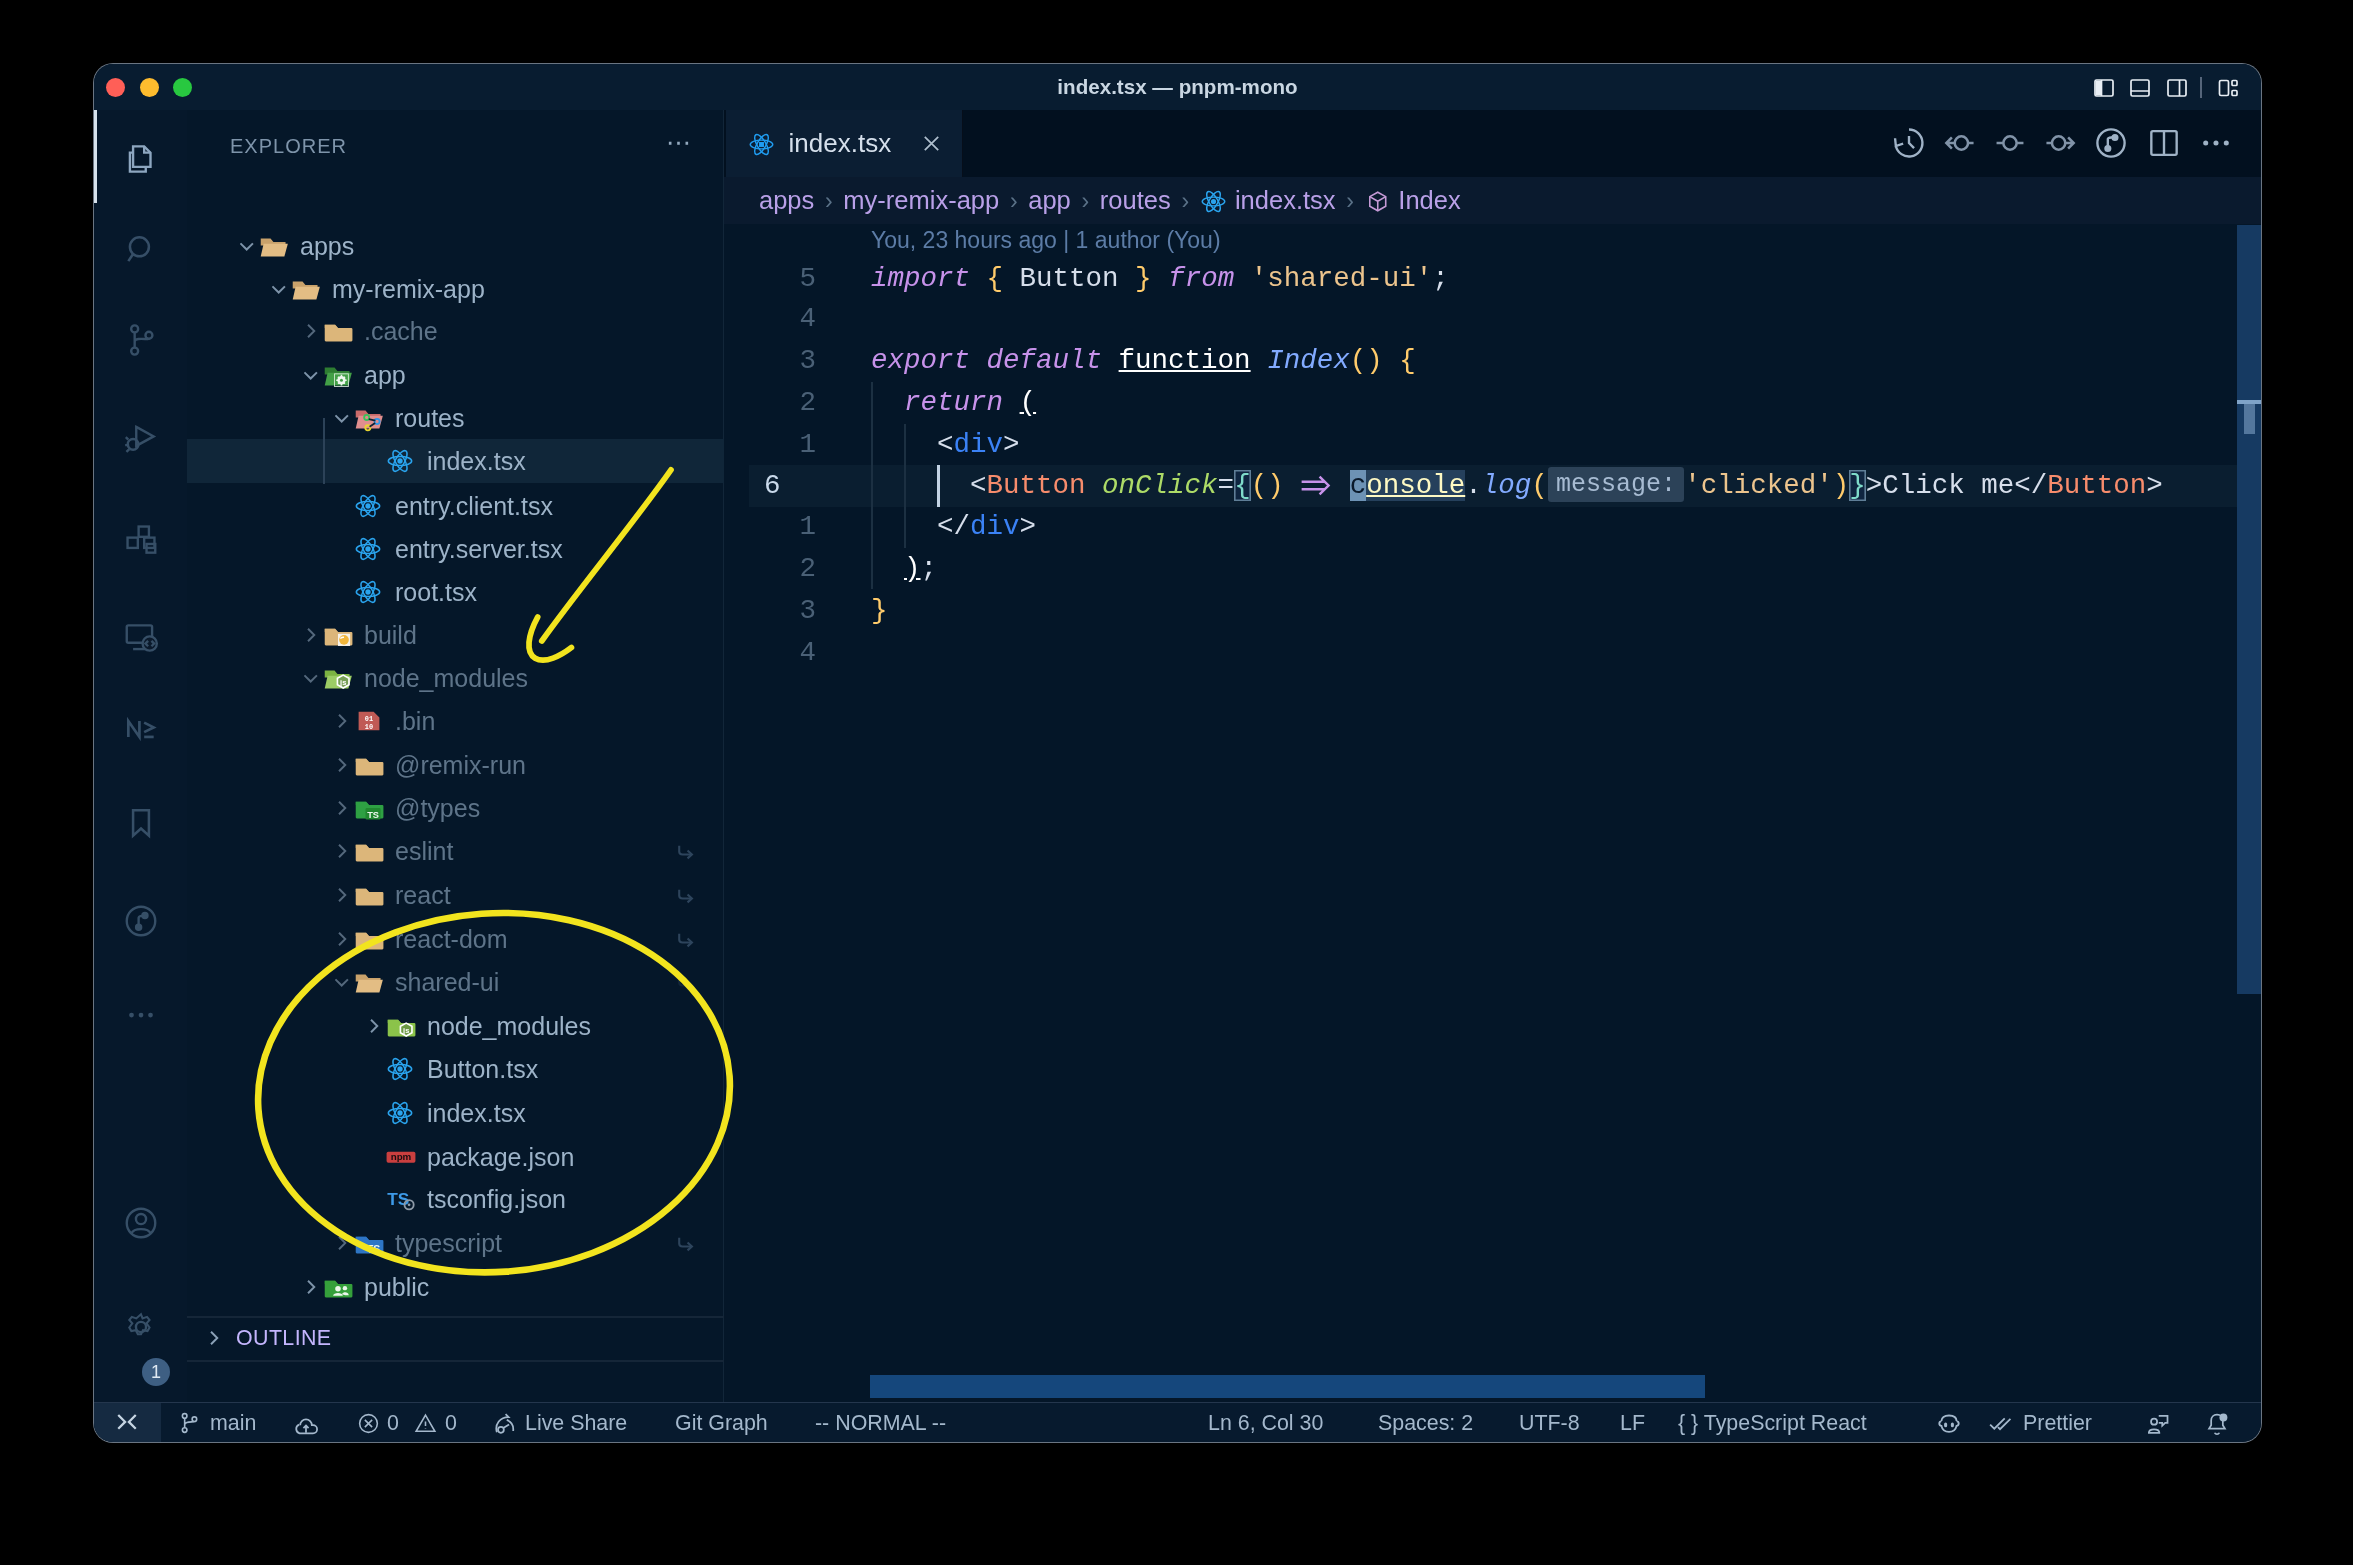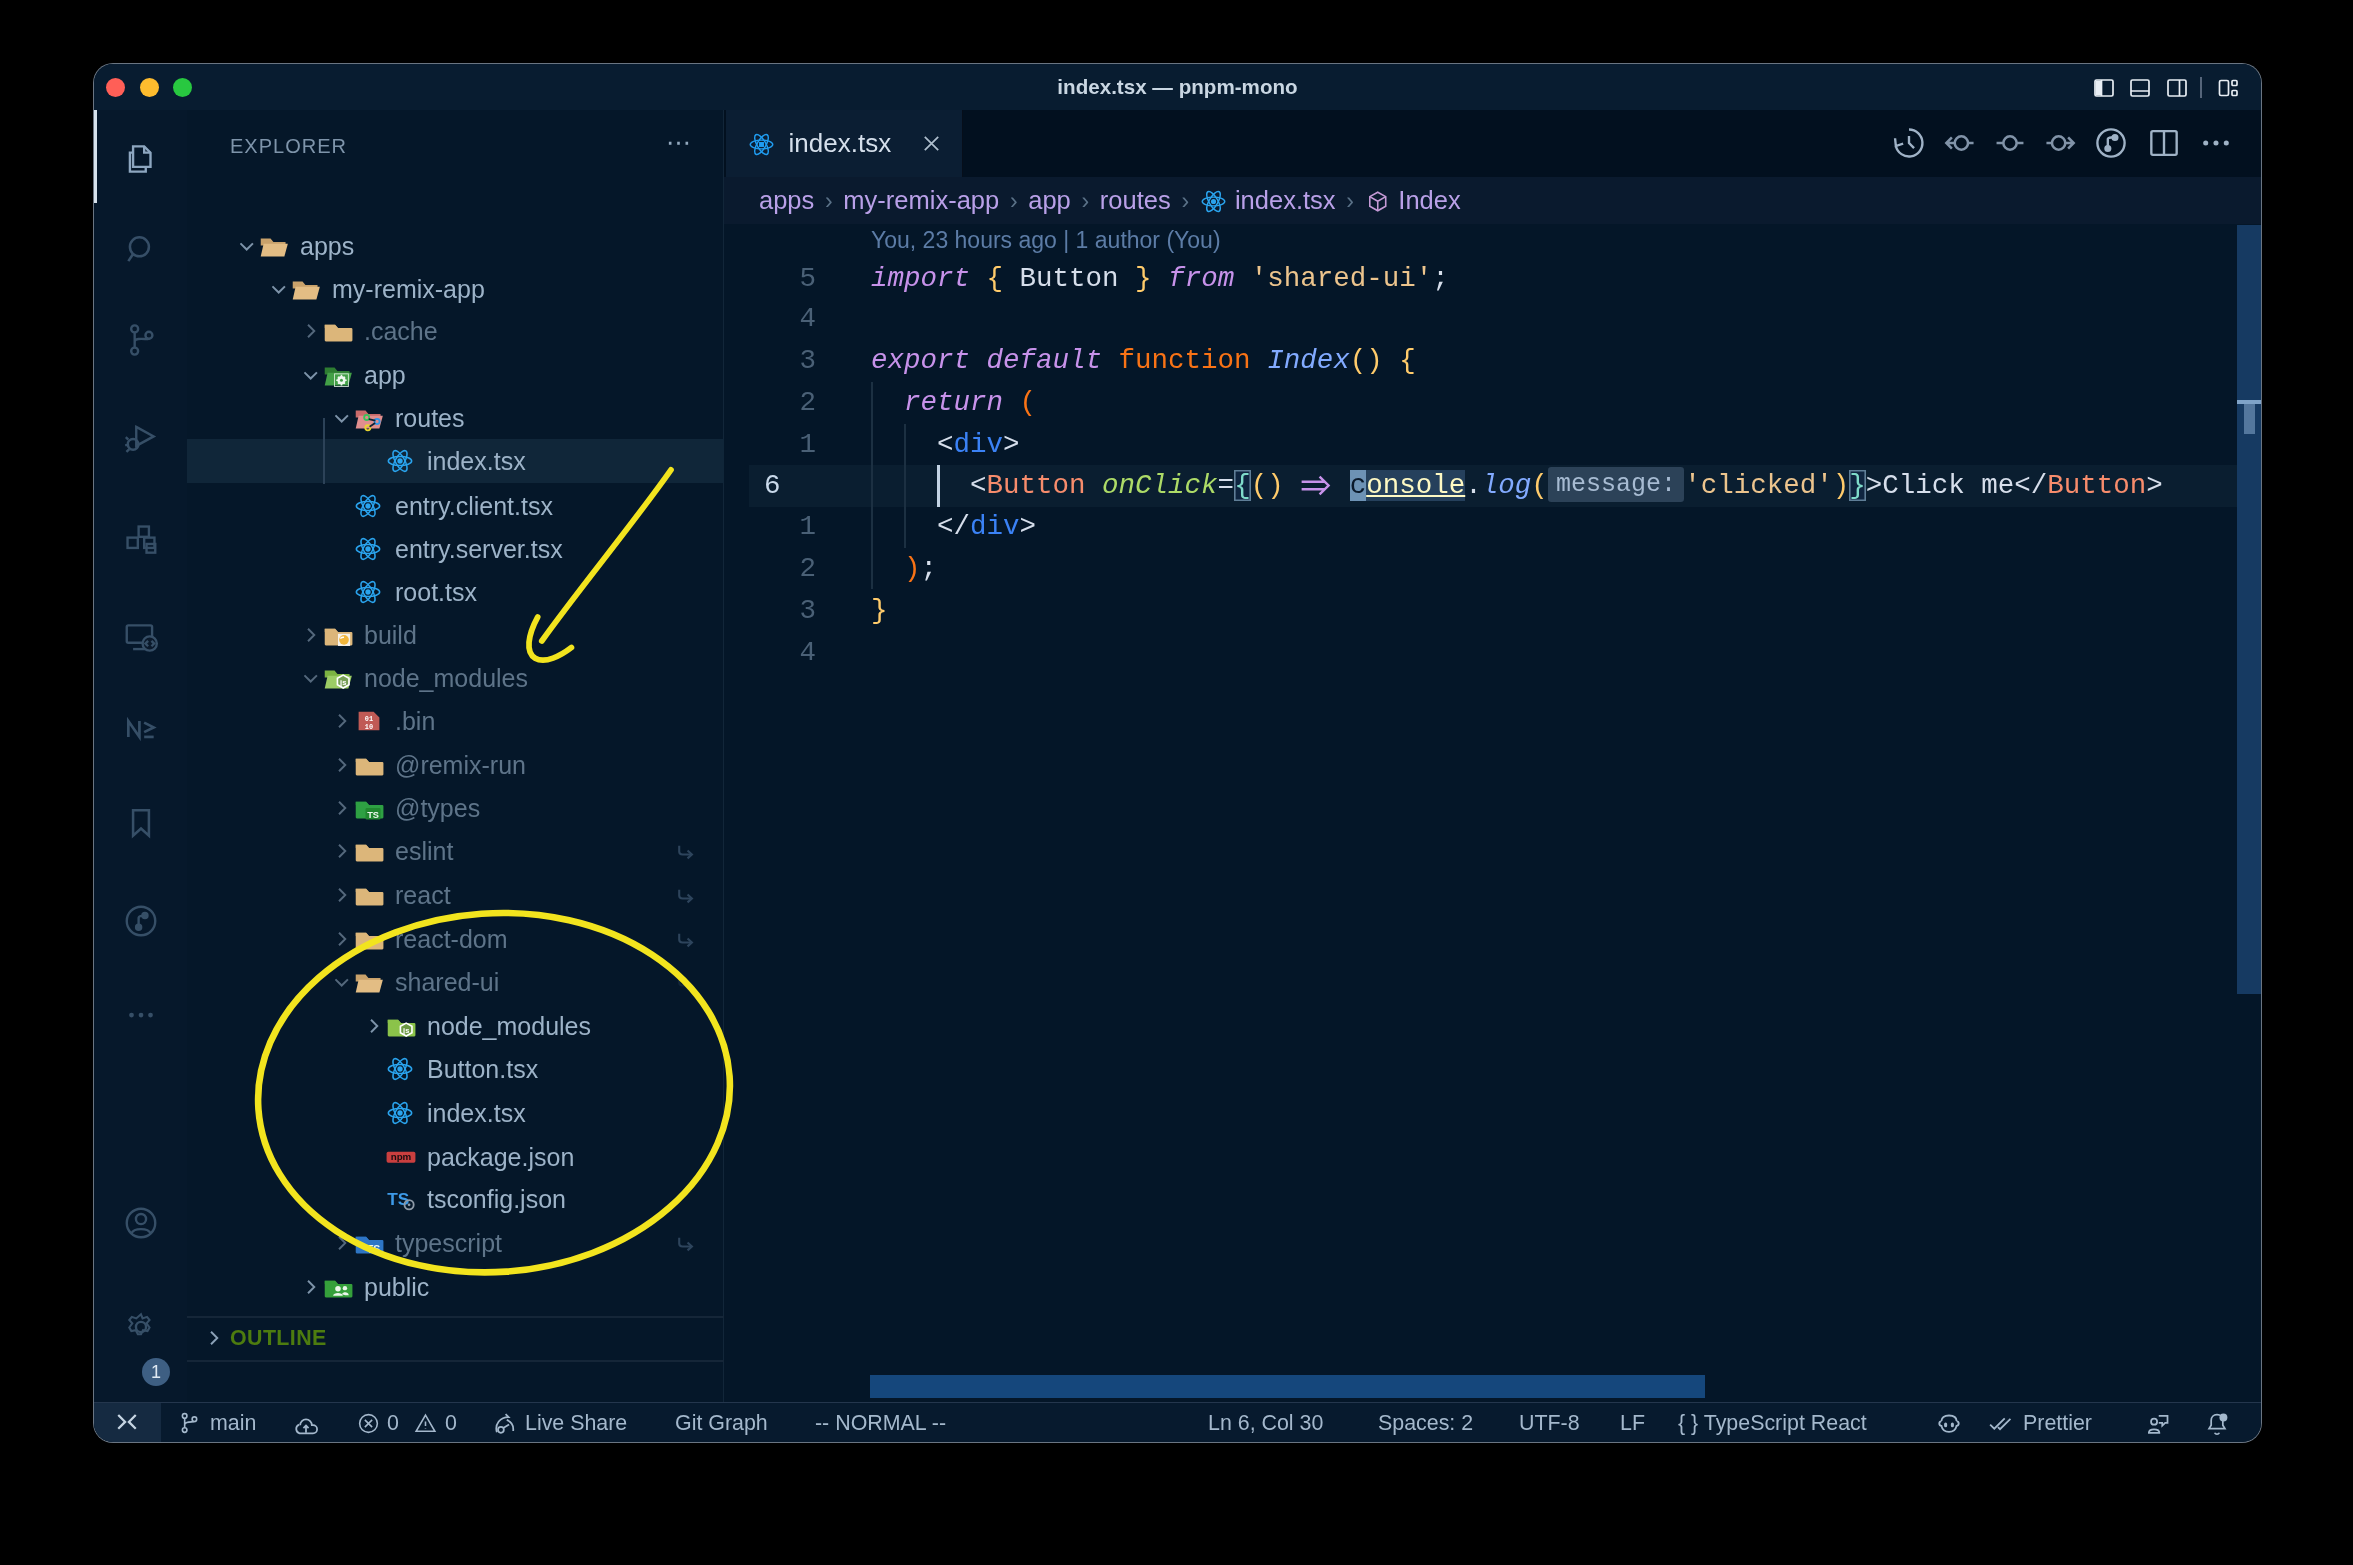--- a/index.html
+++ b/index.html
@@ -32,21 +32,21 @@
   #tab { position:absolute; left:1.6px; top:0; width:237px; height:67px; background:#0b1e33; border-right:0.8px solid #060e1a; }
   #breadcrumbs { position:absolute; left:0; top:67px; width:1539px; height:47px; background:#0a1a2e;
      font-size:25.5px; color:#b9a0e8; line-height:47px; white-space:nowrap; }
   #breadcrumbs .sep { color:#5a7187; padding:0 10.7px; font-size:23px; }
   #code { position:absolute; left:0; top:0; width:1539px; height:1293px;
      font-family:"Liberation Mono", monospace; font-size:27.5px; }
   .cl { position:absolute; height:41px; line-height:41px; white-space:pre; }
   .ln { position:absolute; left:0; width:92px; text-align:right; color:#4a6076; font-family:"Liberation Mono", monospace; font-size:27.5px; height:41px; line-height:41px;}
   
   .kw { color:#c792ea; font-style:italic; }
-  .kwu { color:#f97316; }
+  .kwu { color:#ffffff;text-decoration:underline; }
   .fn { color:#82aaff; font-style:italic; }
   .gold { color:#ffcb6b; }
   .str { color:#ecc48d; }
   .wh { color:#d6deeb; }
   .tag { color:#3b82f6; }
   .comp { color:#f78c6c; }
   .attr { color:#addb67; font-style:italic; }
   .blu { color:#82aaff; }
   .brk1 { color:#7fdbca; background:#0f2540; box-shadow:0 0 0 1.6px #5f7e97 inset; }
   .curs { color:#0b1a2c; background:#6d92b5; }
@@ -444,21 +444,21 @@
           <div class="rlab" style="left:177px;">public</div>
         </div>
     <div style="position:absolute;left:136px;top:308px;width:1.6px;height:66px;background:#2c4258;"></div>
     </div>
 
     <div style="position:absolute; left:0; top:1206px; width:537px; height:1.6px; background:#152638;"></div>
     <div class="row" style="top:1206px;">
       <svg class="chev" style="left:15.6px;" viewBox="0 0 24 24" fill="none" stroke="#8ba1b7" stroke-width="2.2">
           <path d="M9 5 l7 7 -7 7"></path>
         </svg>
-      <div class="rlab" style="left:43px; font-weight:bold; font-size:21.4px; color:#4d7c0f; letter-spacing:0.4px;">OUTLINE</div>
+      <div class="rlab" style="left:49px; font-weight:normal; font-size:21.4px; color:#c4b5fd; letter-spacing:0.4px;">OUTLINE</div>
     </div>
     <div style="position:absolute; left:0; top:1250px; width:537px; height:1.6px; background:#152638;"></div>
   </div>
 
   <div id="editor">
     <div id="tabstrip">
       <div id="tab">
         <svg style="position:absolute;left:22px;top:20.6px;width:27px;height:27px;" viewBox="0 0 24 24" fill="none" stroke="#1f9cf0" stroke-width="1.3">
           <ellipse cx="12" cy="12" rx="10" ry="3.9"></ellipse>
           <ellipse cx="12" cy="12" rx="10" ry="3.9" transform="rotate(60 12 12)"></ellipse>

